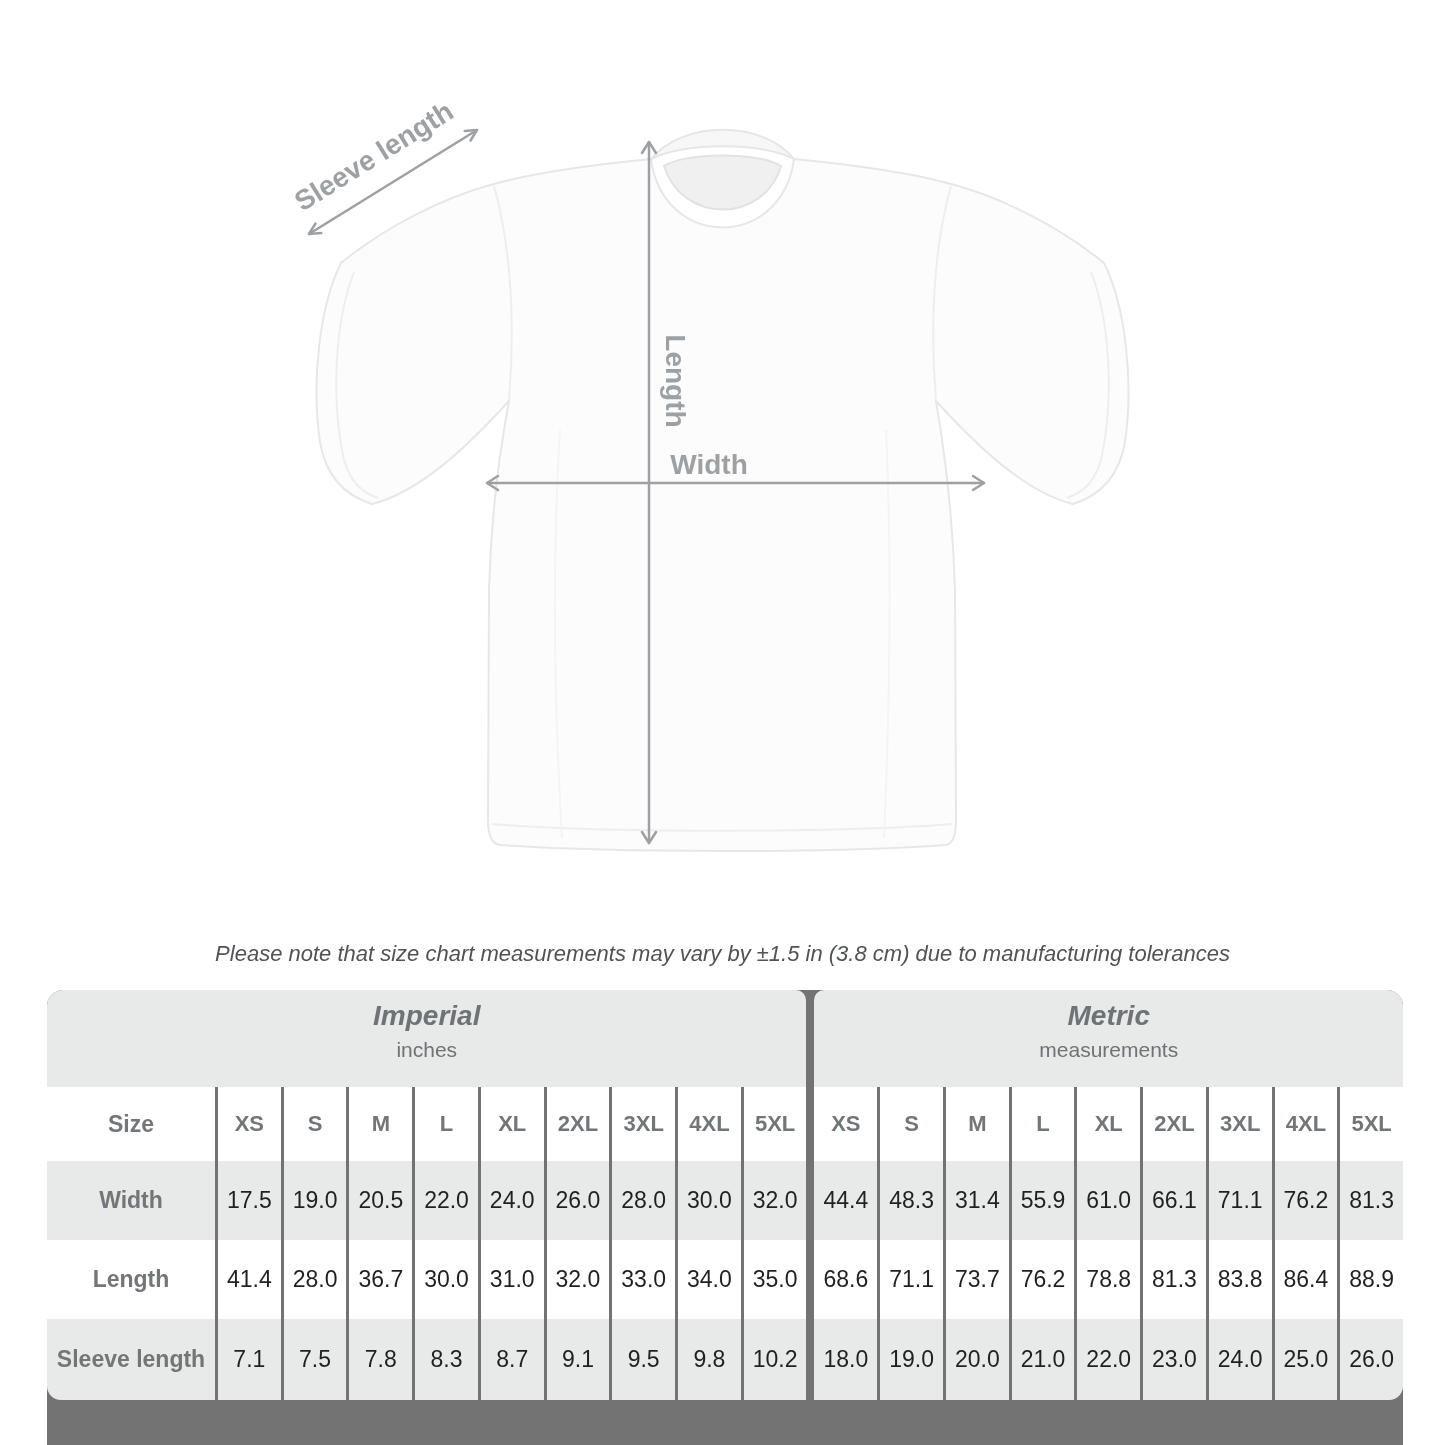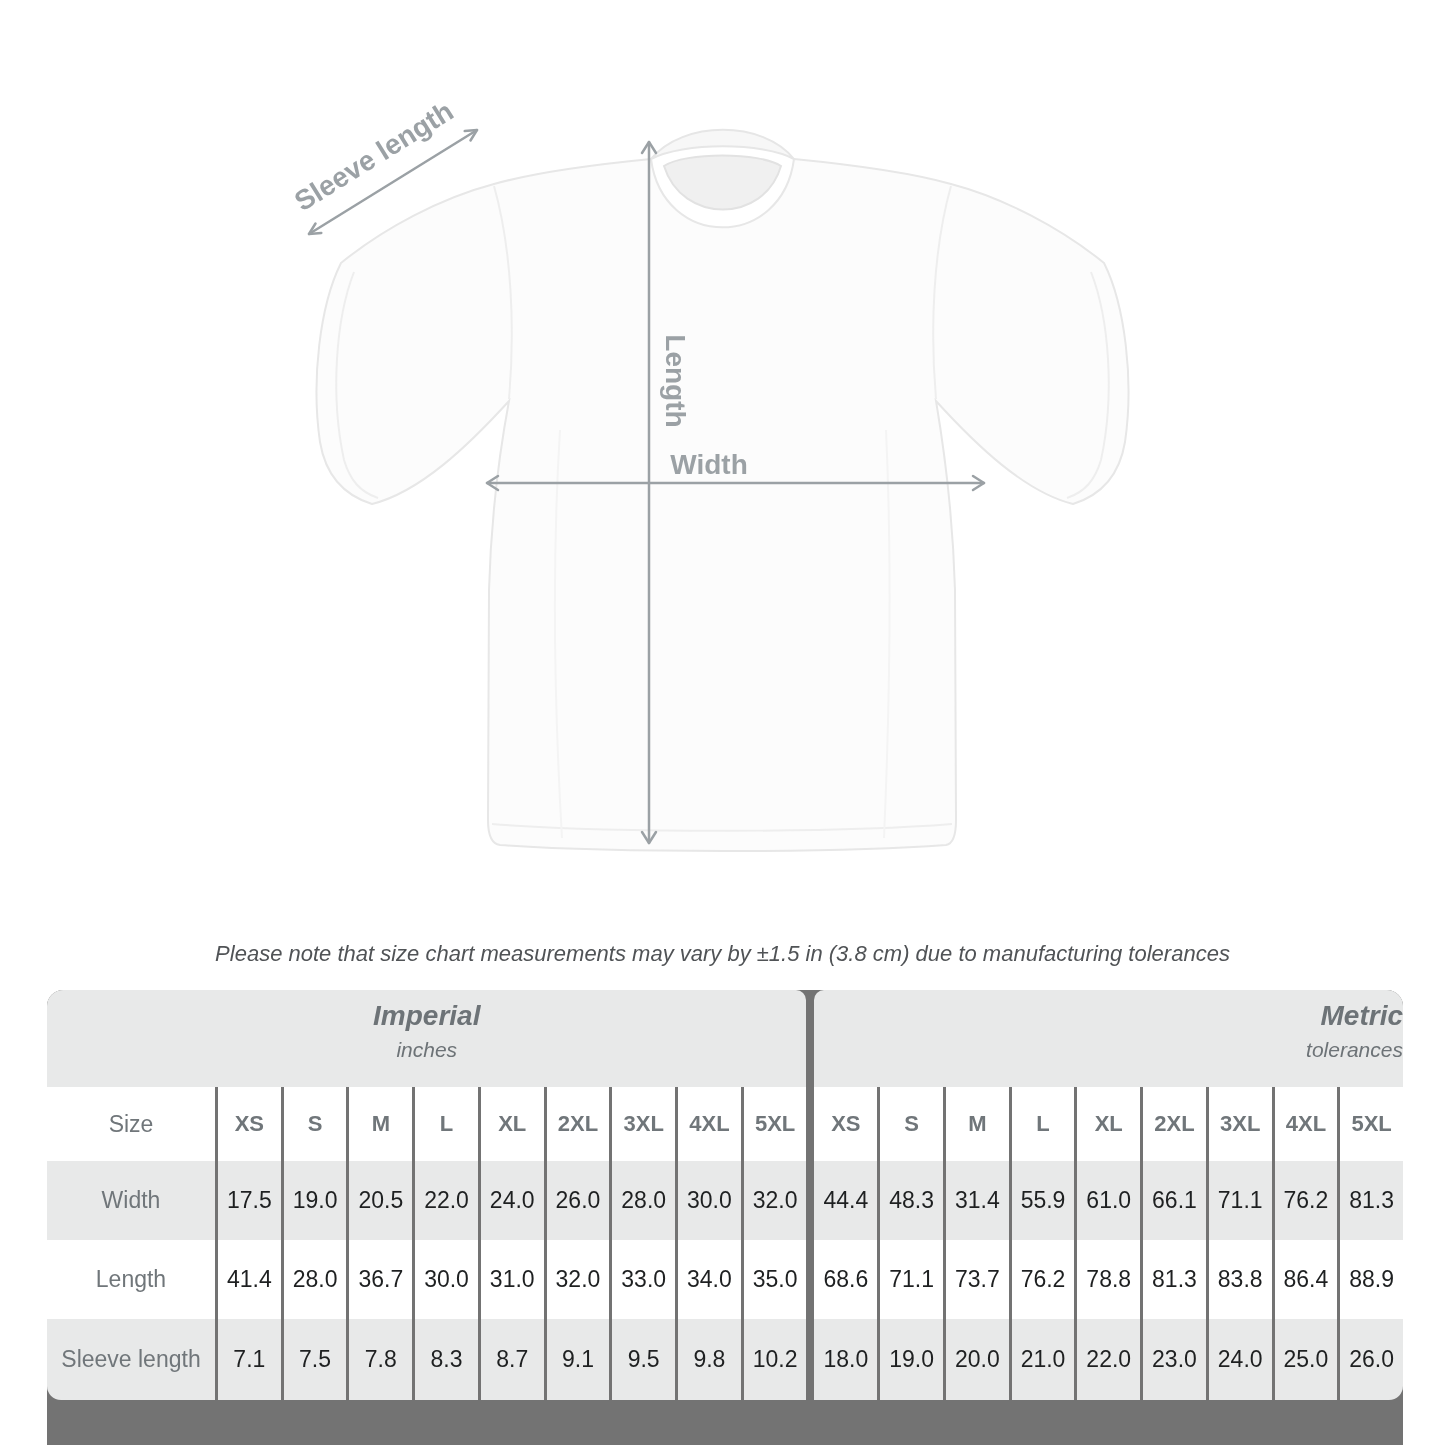--- a/index.html
+++ b/index.html
@@ -41,31 +41,31 @@
     grid-template-rows:97px 74px 79px 79px 81px;
     column-gap:3px;
   }
   .hblock{
     background:#e8e9e9;
     display:flex;flex-direction:column;
     align-items:center;justify-content:center;
     padding-bottom:16px;
   }
   .hblock.imperial{grid-column:span 10;border-radius:14px 10px 0 0;}
-  .hblock.metric{grid-column:span 9;border-radius:10px 14px 0 0;align-items:flex-end;}
+  .hblock.metric{grid-column:span 9;border-radius:10px 14px 0 0;}
   .hname{font-size:28px;font-weight:bold;font-style:italic;color:#6d7377;}
-  .hunit{font-size:21px;font-style:italic;color:#6d7377;margin-top:6px;}
+  .hunit{font-size:21px;color:#6d7377;margin-top:6px;}
   .spacer{background:transparent;}
   .cell{
     background:#ffffff;
     display:flex;align-items:center;justify-content:center;
     font-size:23px;color:#1e2021;
   }
   .cell.shaded{background:#e8e9e9;}
-  .label-cell{font-weight:normal;color:#70767a;}
+  .label-cell{font-weight:bold;color:#70767a;}
   .size-cell{font-weight:bold;color:#70767a;font-size:22px;}
   .bl-corner{border-radius:0 0 0 14px;}
   .br-corner{border-radius:0 0 14px 0;}
 </style>
 </head>
 <body>
 
 <div class="page">
 
   <svg class="diagram-svg" viewBox="250 80 950 800" xmlns="http://www.w3.org/2000/svg">
@@ -135,21 +135,21 @@
   <div class="chart-note">Please note that size chart measurements may vary by ±1.5 in (3.8 cm) due to manufacturing tolerances</div>
 
   <div class="table-wrap">
     <div class="hblock imperial">
       <div class="hname">Imperial</div>
       <div class="hunit">inches</div>
     </div>
     <div class="spacer"></div>
     <div class="hblock metric">
       <div class="hname">Metric</div>
-      <div class="hunit">tolerances</div>
+      <div class="hunit">measurements</div>
     </div>
 
   <div class="cell label-cell">Size</div>
       <div class="cell size-cell">XS</div>
       <div class="cell size-cell">S</div>
       <div class="cell size-cell">M</div>
       <div class="cell size-cell">L</div>
       <div class="cell size-cell">XL</div>
       <div class="cell size-cell">2XL</div>
       <div class="cell size-cell">3XL</div>

